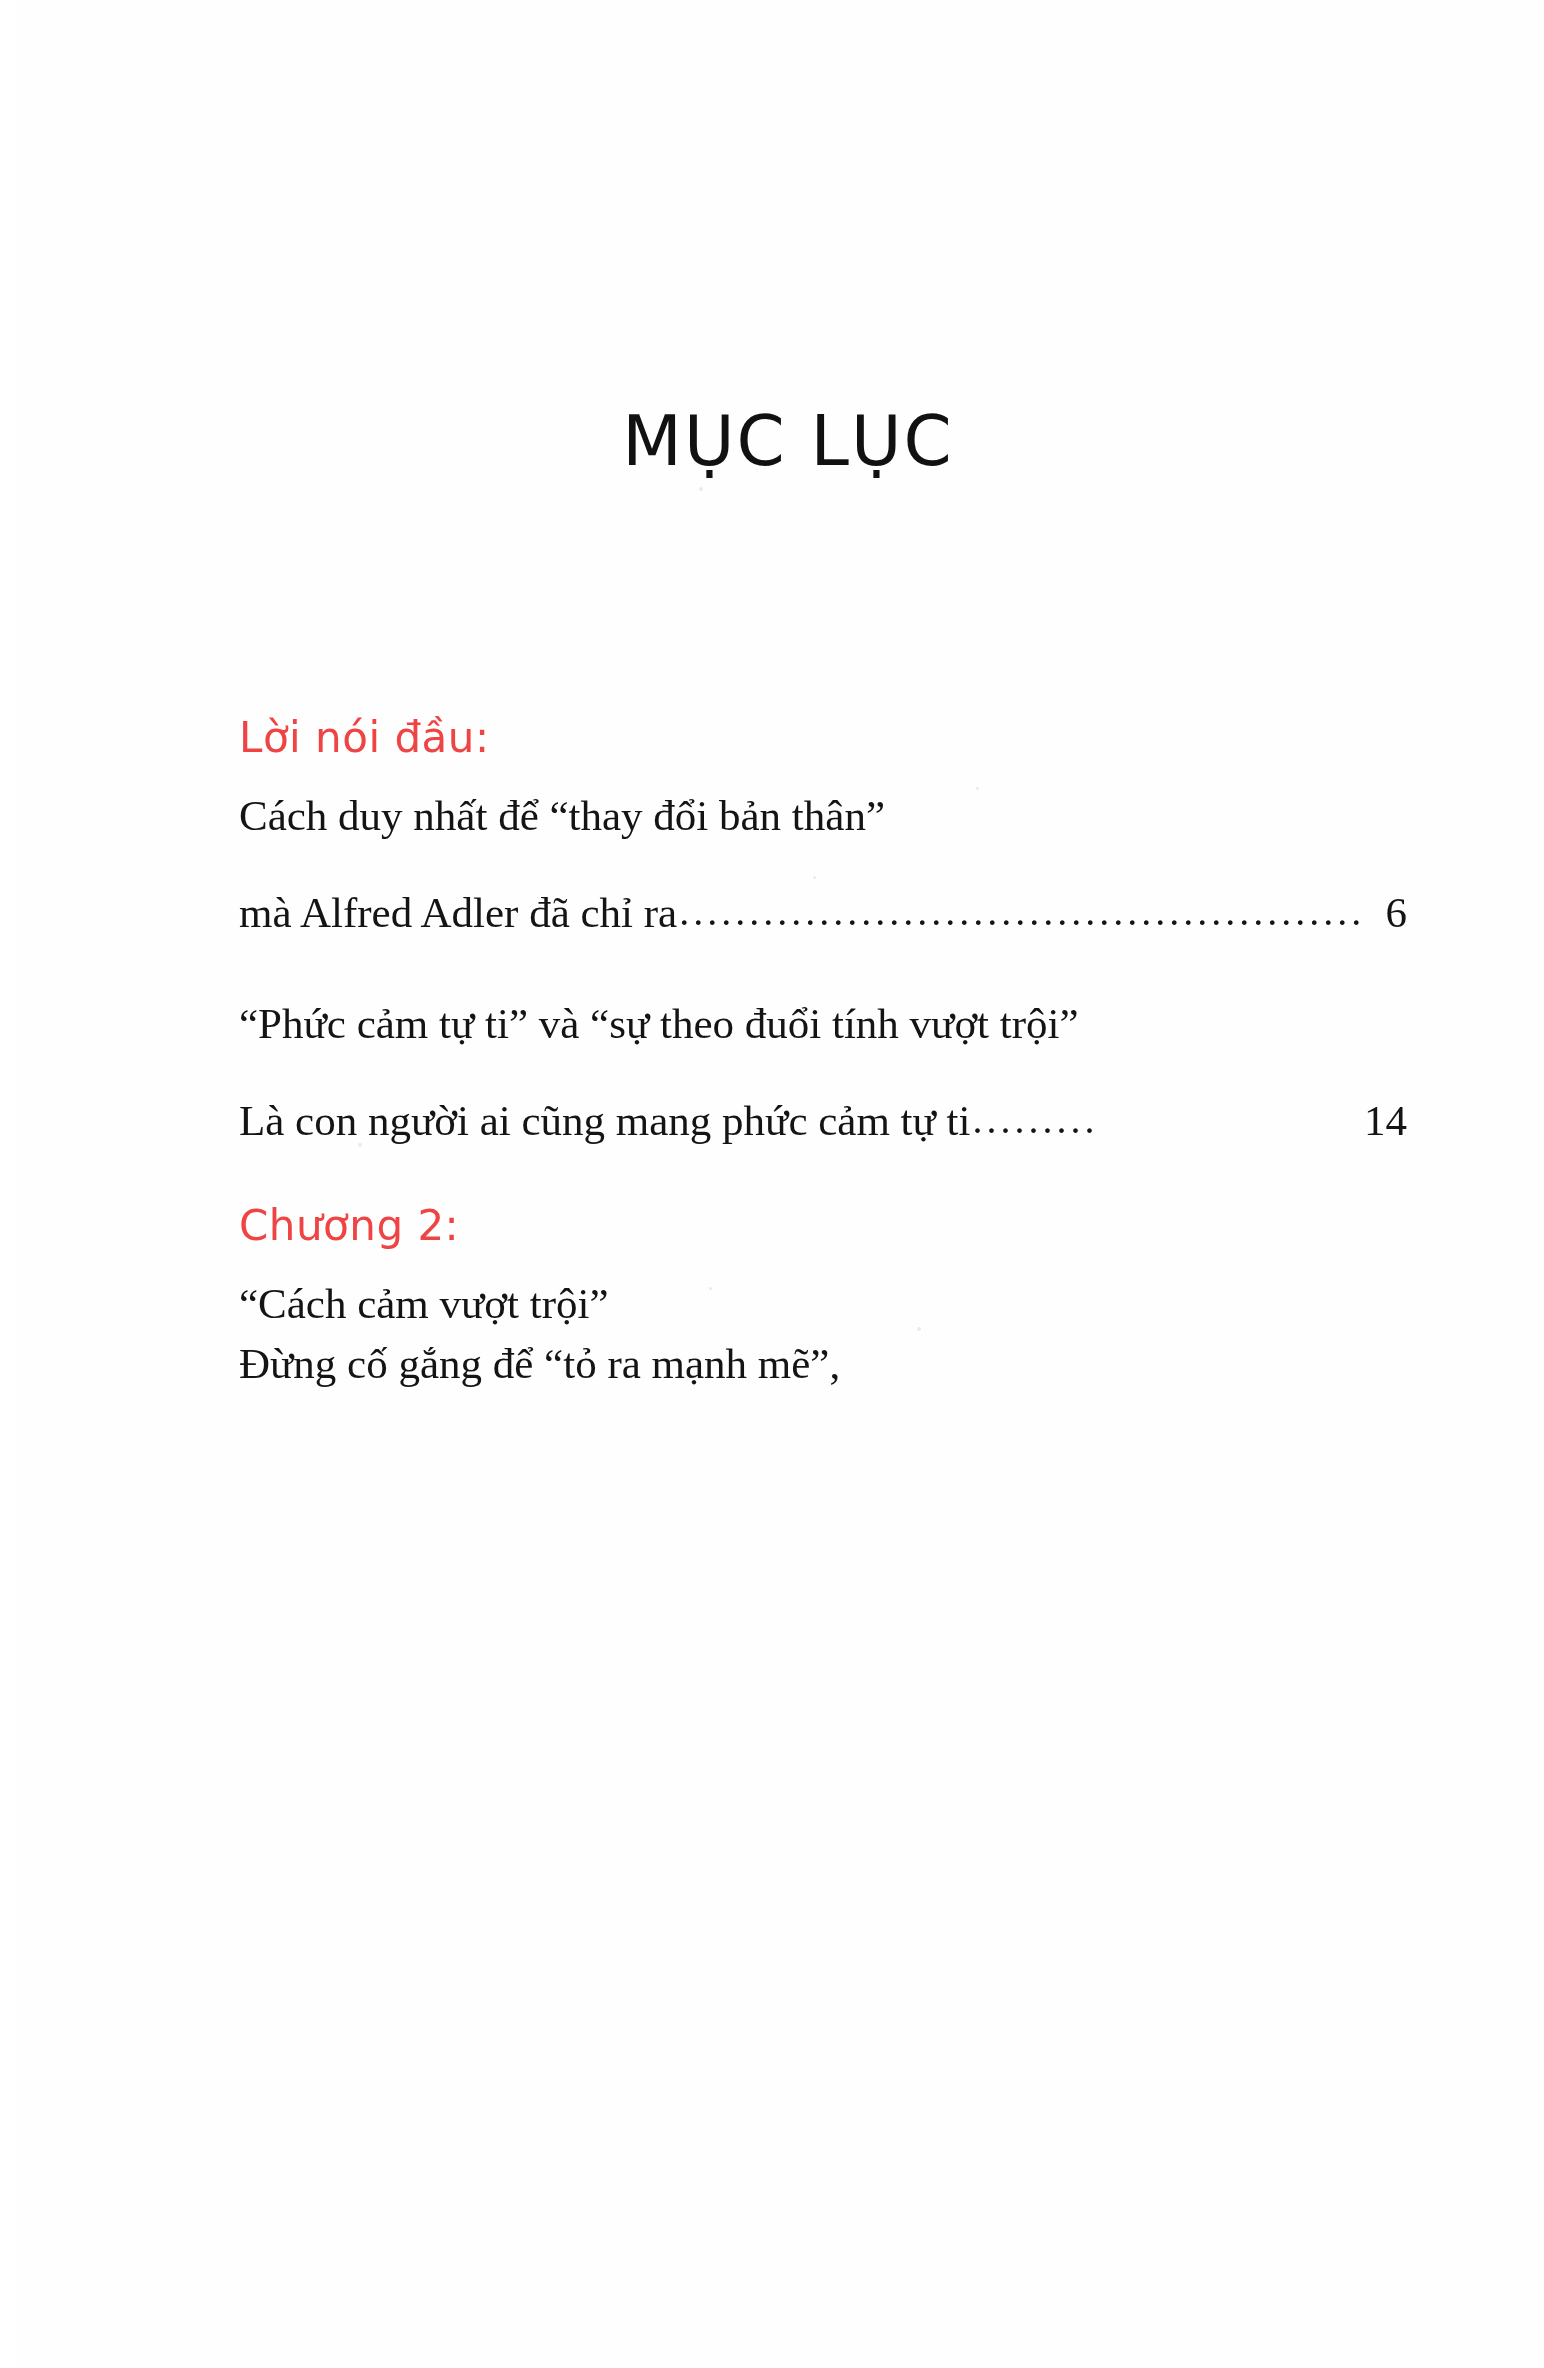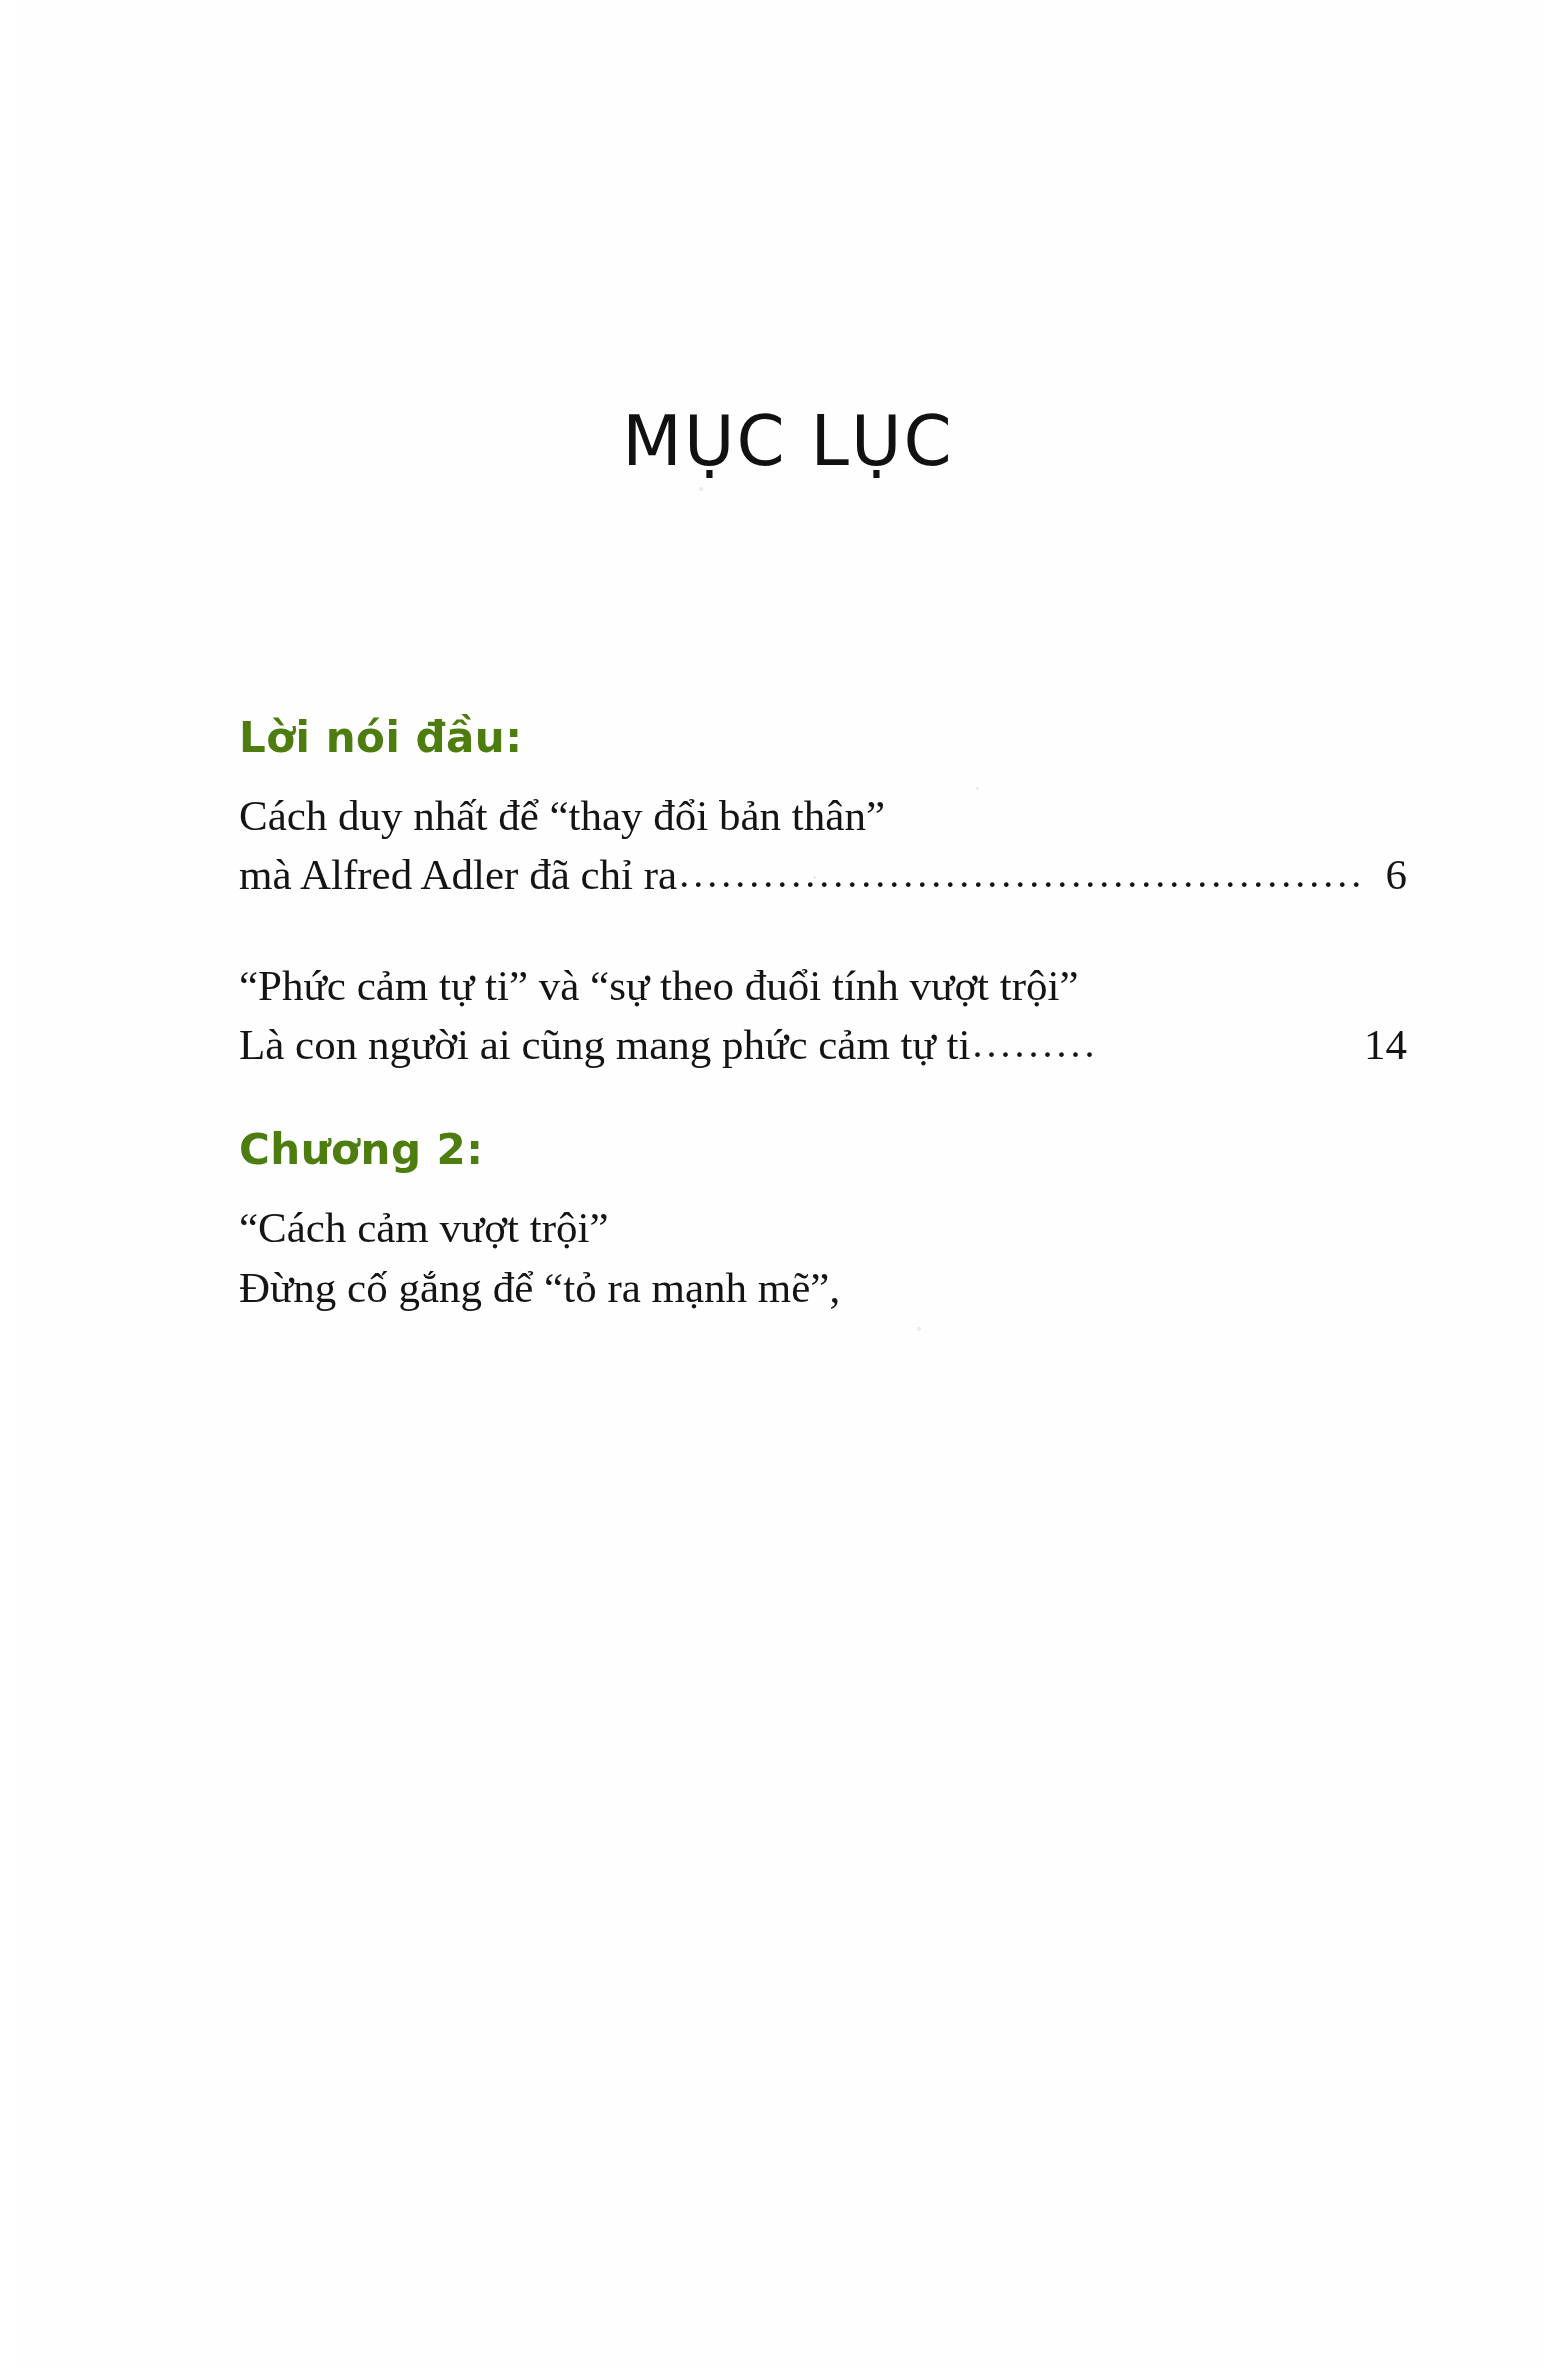--- a/index.html
+++ b/index.html
@@ -46,42 +46,43 @@
     width: 1168px;
   }
 
   .entry {
     margin-bottom: 51px;
   }
 
   .entry-heading {
     font-family: "DejaVu Sans", sans-serif;
     font-size: 42px;
-    font-weight: 700;
-    color: #4d7c0f;
+    font-weight: 400;
+    color: #ef4444;
     margin-bottom: 24px;
     letter-spacing: 0.5px;
   }
 
   .entry-line {
     font-family: Liberation Serif, serif;
     font-size: 43px;
     line-height: 1.38;
     color: #141414;
     white-space: nowrap;
   }
 
   .entry-line.last {
     display: flex;
     align-items: baseline;
     white-space: nowrap;
   }
 
   .line-text {
     flex: 0 0 auto;
+    margin-top: 38px;
   }
 
   .dots {
     flex: 1 1 auto;
     overflow: hidden;
     white-space: nowrap;
     letter-spacing: 4px;
     font-size: 40px;
     color: #141414;
     margin: 0 2px;

